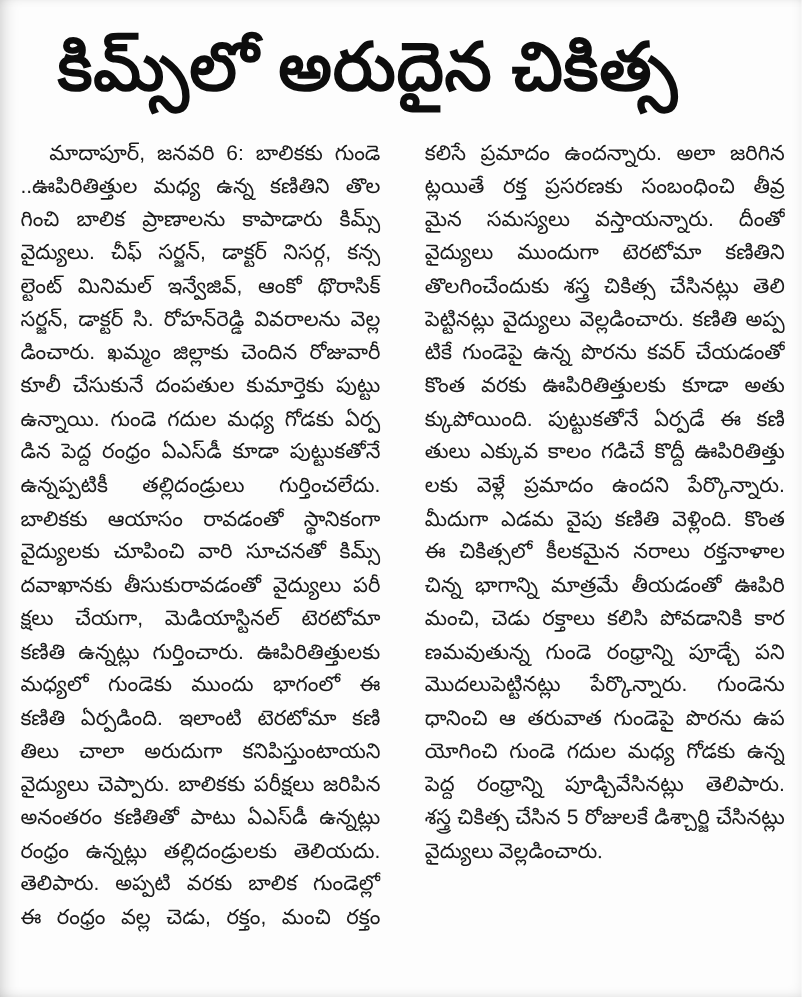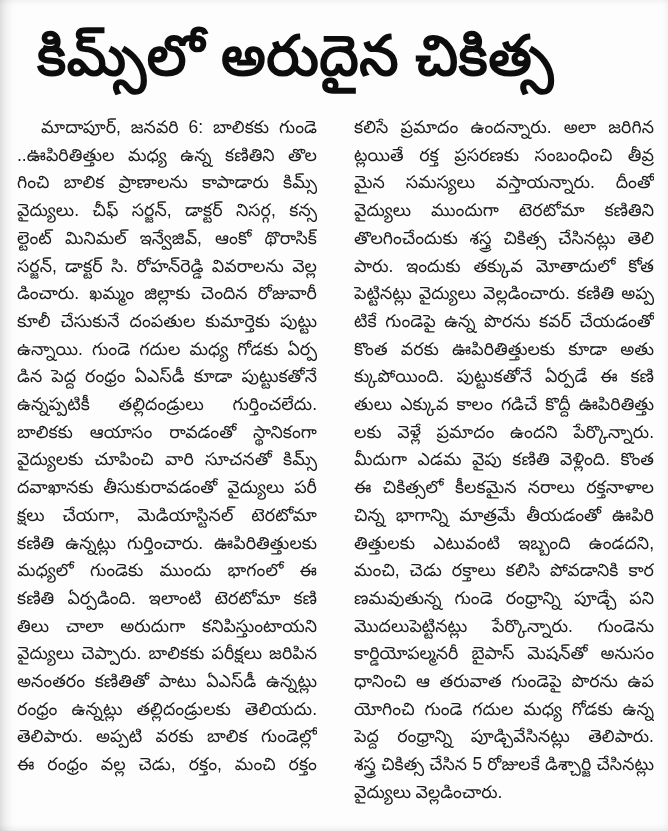--- a/index.html
+++ b/index.html
@@ -15,21 +15,21 @@
     background: #fdfdfd;
     color: #161616;
     font-family: "Liberation Sans", "DejaVu Sans", sans-serif;
     overflow: hidden;
     box-shadow: inset 10px 0 16px -11px rgba(0,0,0,0.28),
                 inset -5px -6px 12px -9px rgba(0,0,0,0.16),
                 inset 0 6px 10px -9px rgba(0,0,0,0.10);
   }
   .headline {
     margin: 0;
-    padding: 10px 22px 0 37px;
+    padding: 10px 22px 0 48px;
     height: 96px;
     font-size: 56px;
     line-height: 92px;
     font-weight: 700;
     letter-spacing: 0.5px;
     color: #0d0d0d;
     white-space: nowrap;
     overflow: hidden;
   }
   .body-columns {
@@ -93,35 +93,32 @@
         <div class="line">తెలిపారు. అప్పటి వరకు బాలిక గుండెల్లో</div>
         <div class="line">ఈ రంధ్రం వల్ల చెడు, రక్తం, మంచి రక్తం</div>
       </div>
 
     <div class="column">
         <div class="line">కలిసే ప్రమాదం ఉందన్నారు. అలా జరిగిన</div>
         <div class="line">ట్లయితే రక్త ప్రసరణకు సంబంధించి తీవ్ర</div>
         <div class="line">మైన సమస్యలు వస్తాయన్నారు. దీంతో</div>
         <div class="line">వైద్యులు ముందుగా టెరటోమా కణితిని</div>
         <div class="line">తొలగించేందుకు శస్త్ర చికిత్స చేసినట్లు తెలి</div>
-        <div class="line">పారు. ఇందుకు తక్కువ మోతాదులో కోత</div>
         <div class="line">పెట్టినట్లు వైద్యులు వెల్లడించారు. కణితి అప్ప</div>
         <div class="line">టికే గుండెపై ఉన్న పొరను కవర్ చేయడంతో</div>
         <div class="line">కొంత వరకు ఊపిరితిత్తులకు కూడా అతు</div>
         <div class="line">క్కుపోయింది. పుట్టుకతోనే ఏర్పడే ఈ కణి</div>
         <div class="line">తులు ఎక్కువ కాలం గడిచే కొద్దీ ఊపిరితిత్తు</div>
         <div class="line">లకు వెళ్లే ప్రమాదం ఉందని పేర్కొన్నారు.</div>
         <div class="line">మీదుగా ఎడమ వైపు కణితి వెళ్లింది. కొంత</div>
         <div class="line">ఈ చికిత్సలో కీలకమైన నరాలు రక్తనాళాల</div>
         <div class="line">చిన్న భాగాన్ని మాత్రమే తీయడంతో ఊపిరి</div>
-        <div class="line">తిత్తులకు ఎటువంటి ఇబ్బంది ఉండదని,</div>
         <div class="line">మంచి, చెడు రక్తాలు కలిసి పోవడానికి కార</div>
         <div class="line">ణమవుతున్న గుండె రంధ్రాన్ని పూడ్చే పని</div>
         <div class="line">మొదలుపెట్టినట్లు పేర్కొన్నారు. గుండెను</div>
-        <div class="line">కార్డియోపల్మనరీ బైపాస్ మెషన్‌తో అనుసం</div>
         <div class="line">ధానించి ఆ తరువాత గుండెపై పొరను ఉప</div>
         <div class="line">యోగించి గుండె గదుల మధ్య గోడకు ఉన్న</div>
         <div class="line">పెద్ద రంధ్రాన్ని పూడ్చివేసినట్లు తెలిపారు.</div>
         <div class="line">శస్త్ర చికిత్స చేసిన 5 రోజులకే డిశ్చార్జి చేసినట్లు</div>
         <div class="line ragged-last">వైద్యులు వెల్లడించారు.</div>
       </div>
 
   </div>
 
 </div>

